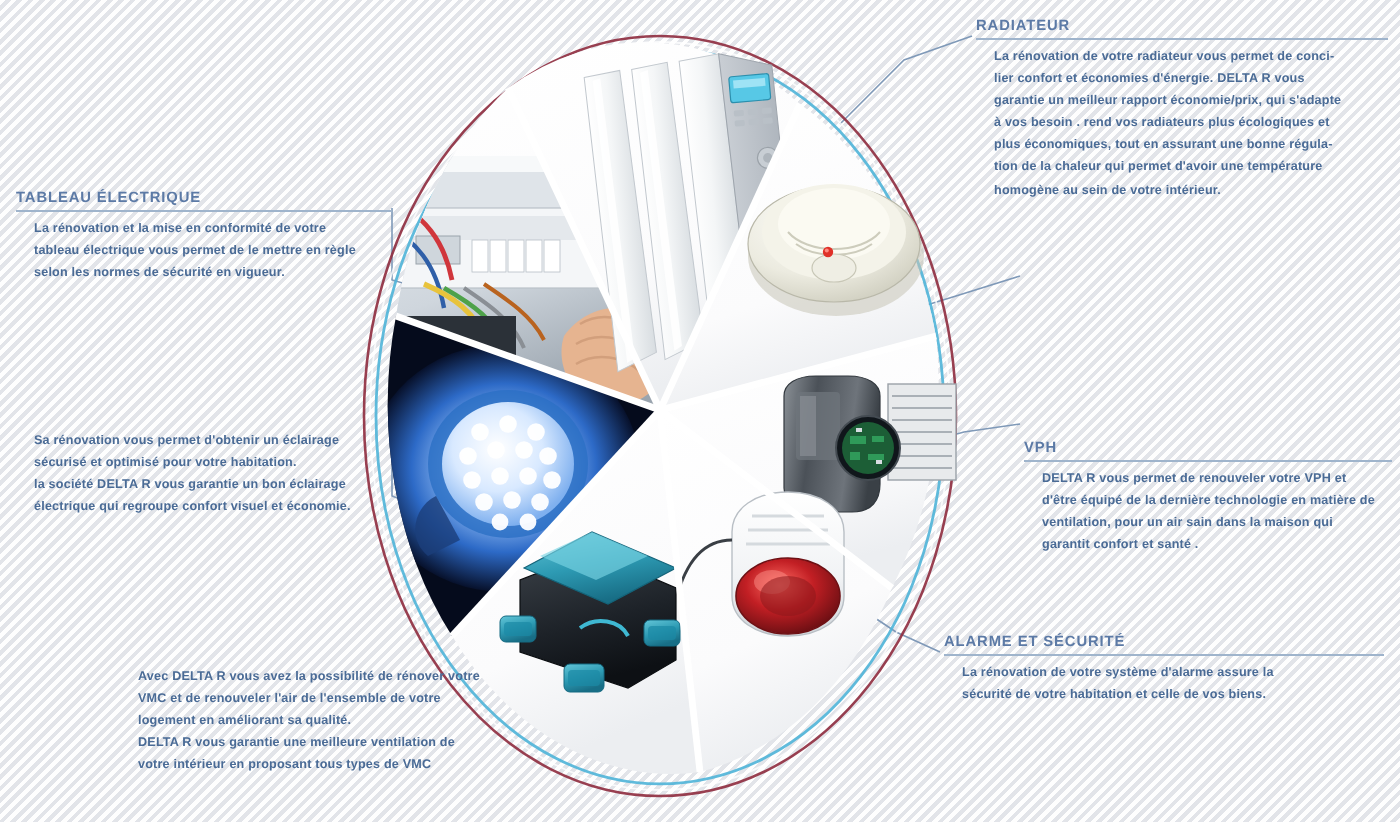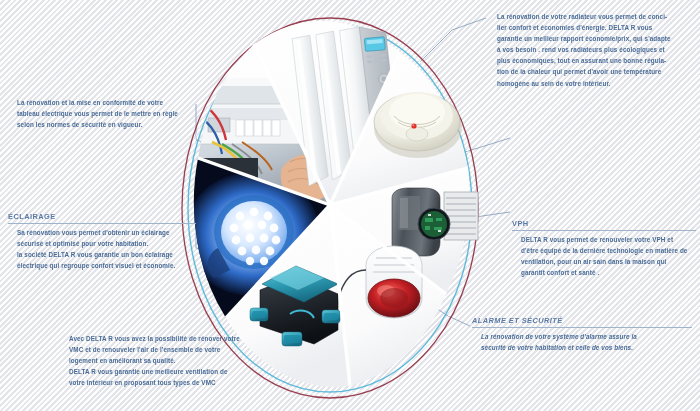--- a/index.html
+++ b/index.html
@@ -64,21 +64,21 @@
     color: #4a6b96;
     letter-spacing: 0.1px;
   }
 
   #callout-tableau      { left: 8px;   top: 94px; }
   #callout-eclairage    { left: 8px;   top: 212px; }
   #callout-vmc          { left: 60px;  top: 330px; }
   #callout-radiateur    { left: 488px; top: 8px;  width: 206px; }
   #callout-detecteur    { left: 512px; top: 128px; width: 184px; }
   #callout-vph          { left: 512px; top: 219px; width: 184px; }
-  #callout-alarme       { left: 472px; top: 316px; width: 220px; font-style: italic; }
+  #callout-alarme       { left: 472px; top: 316px; width: 220px; }
 
   
   #connectors {
     position: absolute;
     left: 0; top: 0;
     width: 700px; height: 411px;
     pointer-events: none;
   }
 </style>
 </head>
@@ -406,48 +406,49 @@
         <line x1="152" y1="197" x2="222" y2="44"></line>
         <line x1="152" y1="197" x2="290" y2="160"></line>
         <line x1="152" y1="197" x2="268" y2="286"></line>
         <line x1="152" y1="197" x2="172" y2="378"></line>
         <line x1="152" y1="197" x2="48" y2="310"></line>
       </g>
     </svg>
   </div>
 
   <div class="callout" id="callout-tableau">
+    <div class="callout-title">TABLEAU ÉLECTRIQUE</div>
     <div class="callout-body">
       <div>La rénovation et la mise en conformité de votre</div>
       <div>tableau électrique vous permet de le mettre en règle</div>
       <div>selon les normes de sécurité en vigueur.</div>
     </div>
   </div>
 
   <div class="callout" id="callout-eclairage">
-    <div class="callout-title">ÉCLAIRAGE</div>
     <div class="callout-body">
       <div>Sa rénovation  vous permet d'obtenir un éclairage</div>
       <div>sécurisé et optimisé pour votre habitation.</div>
       <div>la société DELTA R vous garantie un bon éclairage</div>
       <div>électrique qui regroupe confort visuel et économie.</div>
     </div>
   </div>
 
   <div class="callout" id="callout-vmc">
     <div class="callout-body">
       <div>Avec DELTA R vous avez la possibilité de rénover votre</div>
       <div>VMC  et de renouveler l'air de l'ensemble de votre</div>
       <div>logement en améliorant sa qualité.</div>
       <div>DELTA R vous garantie une meilleure ventilation de</div>
       <div>votre intérieur en proposant tous types de VMC</div>
     </div>
   </div>
 
   <div class="callout" id="callout-radiateur">
+    <div class="callout-title">RADIATEUR</div>
     <div class="callout-body">
       <div>La rénovation de votre radiateur vous permet  de conci-</div>
       <div>lier confort et économies d'énergie. DELTA R vous</div>
       <div>garantie un meilleur rapport économie/prix, qui s'adapte</div>
       <div>à vos besoin . rend vos radiateurs plus écologiques et</div>
       <div>plus économiques, tout en assurant une bonne régula-</div>
       <div>tion de la chaleur qui permet d'avoir une température</div>
       <div>homogène  au sein de votre intérieur.</div>
     </div>
   </div>

